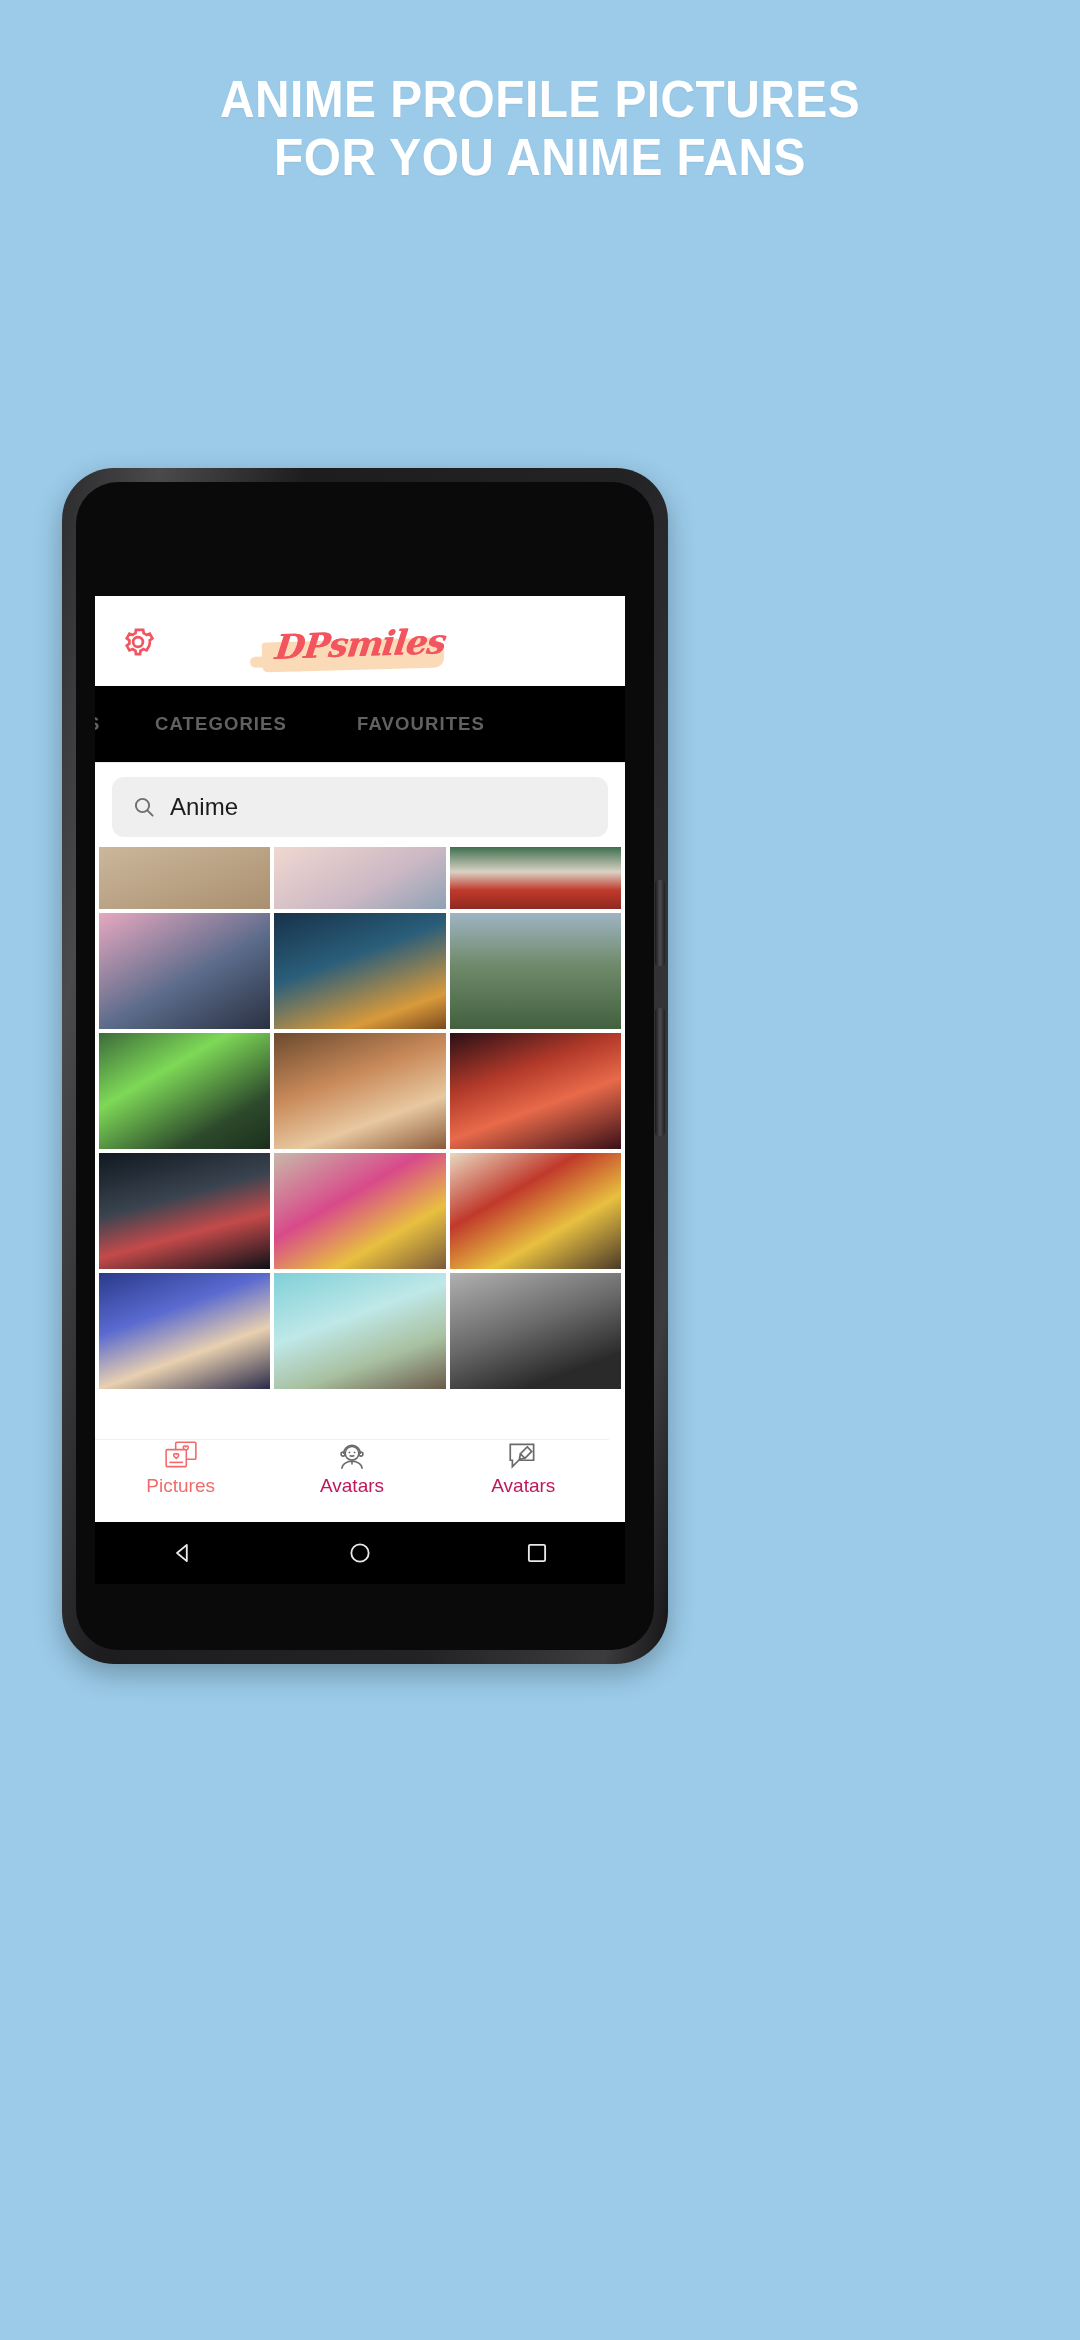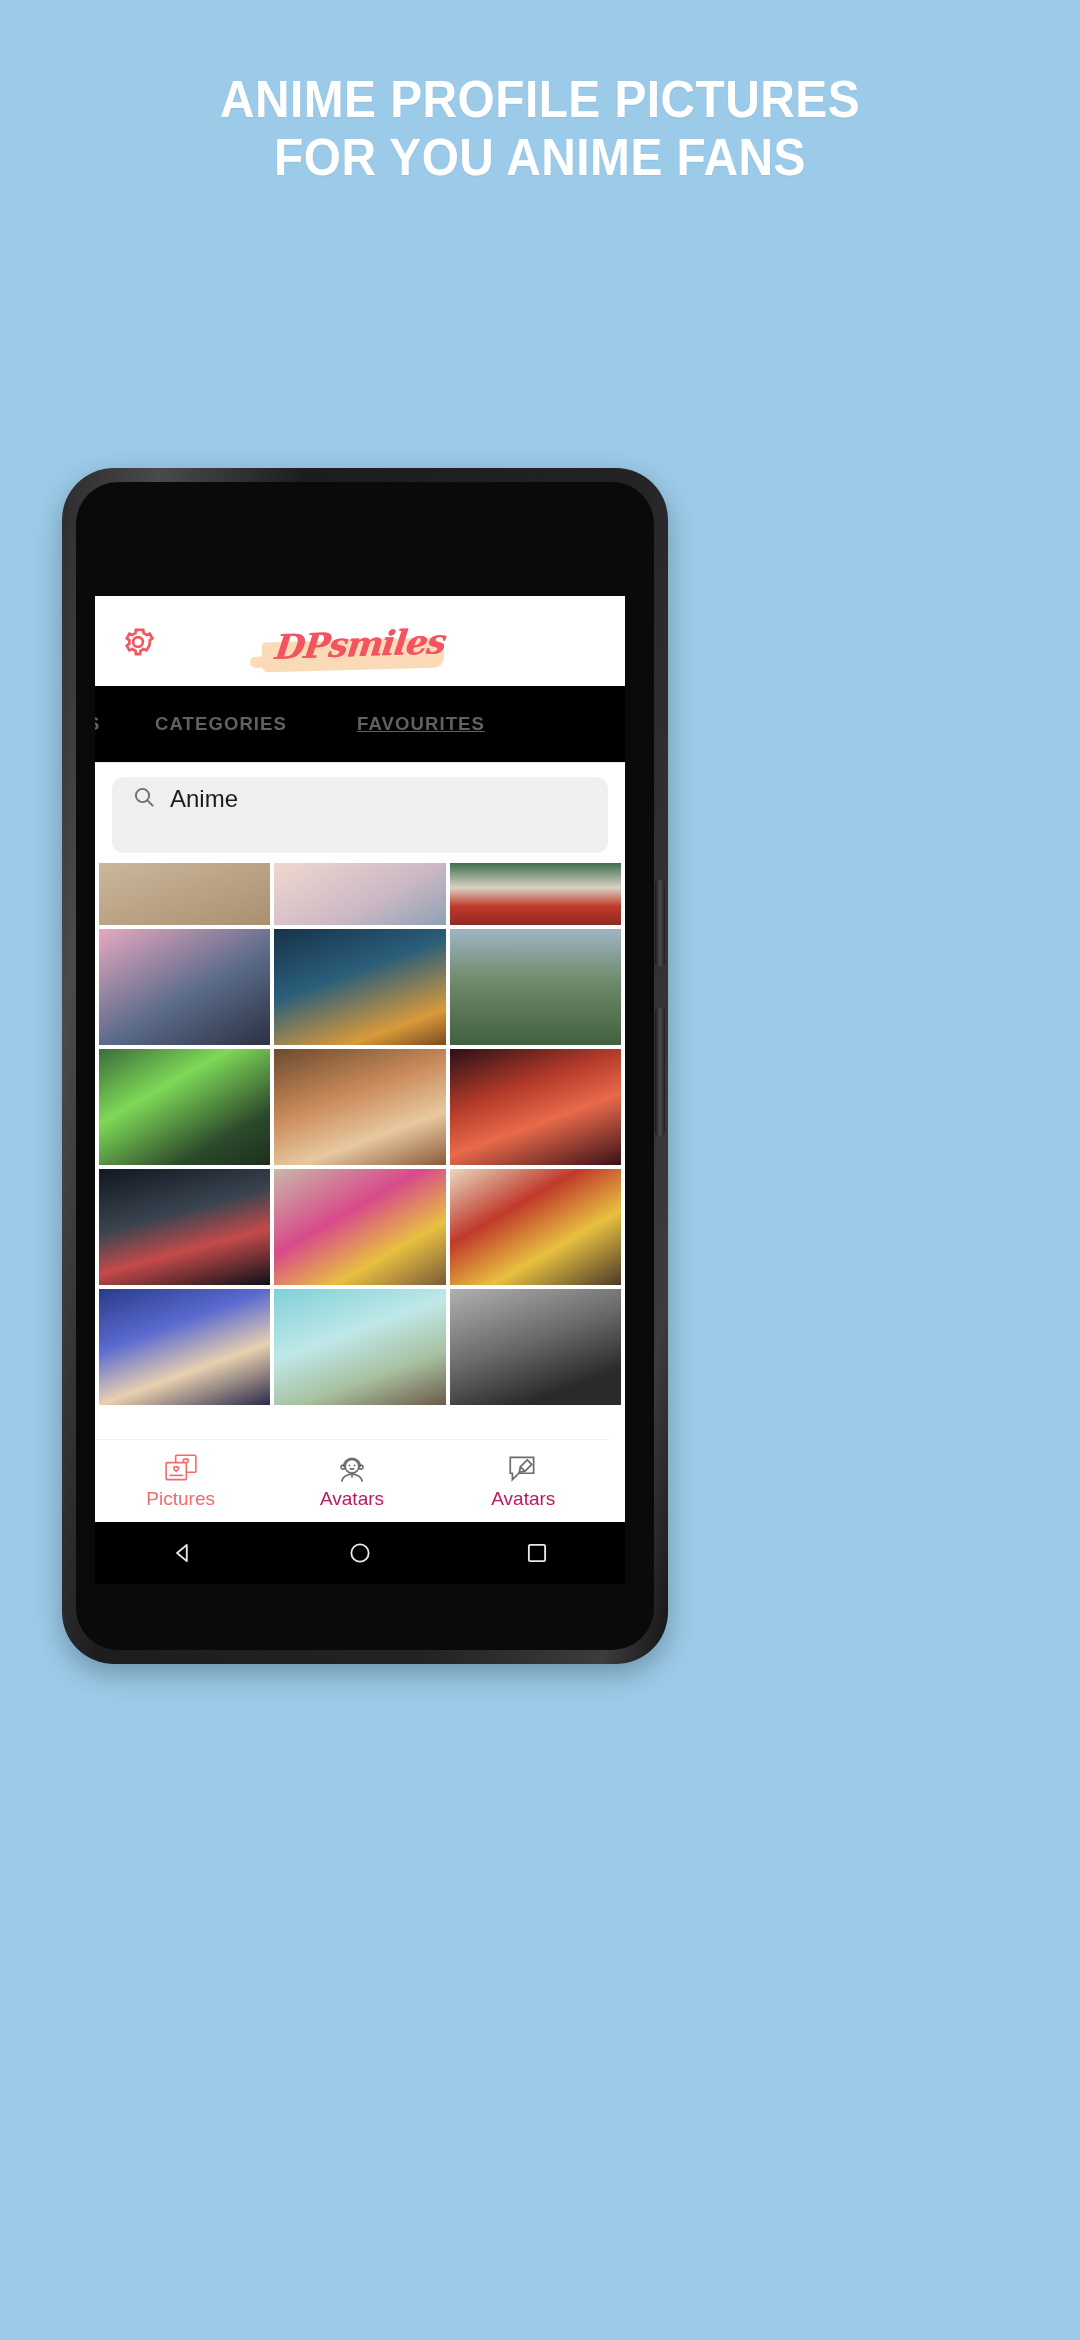--- a/index.html
+++ b/index.html
@@ -97,31 +97,31 @@
   .tab{
     flex:0 0 auto;
     color:#616161;font-size:18.5px;font-weight:bold;
     letter-spacing:1.1px;text-align:center;
     position:relative;height:76px;line-height:76px;
     white-space:nowrap;
   }
   .tab.t0{width:34px;margin-left:-8px;text-align:left;}
   .tab.t1{width:200px;}
   .tab.t2{width:138px;color:#e8475a;}
-  .tab.t3{width:200px;text-decoration:underline;}
+  .tab.t3{width:200px;}
   .tab.active:after{
     content:"";position:absolute;left:12px;right:12px;bottom:0;height:5px;
     background:#e8475a;border-radius:2px;
   }
 
   
   .search-zone{padding:14px 17px 10px 17px;background:#fff;}
   .search-box{
     height:60px;border-radius:12px;background:#efefef;
-    display:flex;padding:8px 20px;
+    display:flex;align-items:center;padding:0 20px;
   }
   .mag{width:24px;height:24px;flex:0 0 auto;margin-right:14px;}
   .search-val{
     font-size:24px;color:#1c1c1c;font-family:"Liberation Sans",sans-serif;
   }
 
   
   .grid{
     position:relative;
     display:grid;grid-template-columns:repeat(3,1fr);
@@ -131,21 +131,21 @@
   .cell{
     width:100%;height:116px;overflow:hidden;position:relative;
     background:#cfcfcf;
   }
   .cell.short{height:62px;}
   .cell .ph{position:absolute;inset:0;}
 
   
   .bottom-nav{
     position:absolute;left:0;bottom:0;width:514px;height:82px;
-    background:#fff;display:flex;align-items:center;
+    background:#fff;display:flex;align-items:flex-start;
     border-top:1px solid #f0f0f0;
   }
   .nav-item{
     flex:1;text-align:center;
     display:flex;flex-direction:column;align-items:center;justify-content:center;
     gap:3px;
   }
   .nav-icon{width:34px;height:32px;}
   .nav-label{font-size:19px;color:#be185d;}
   .nav-item.active .nav-label{color:#f26a6a;}

